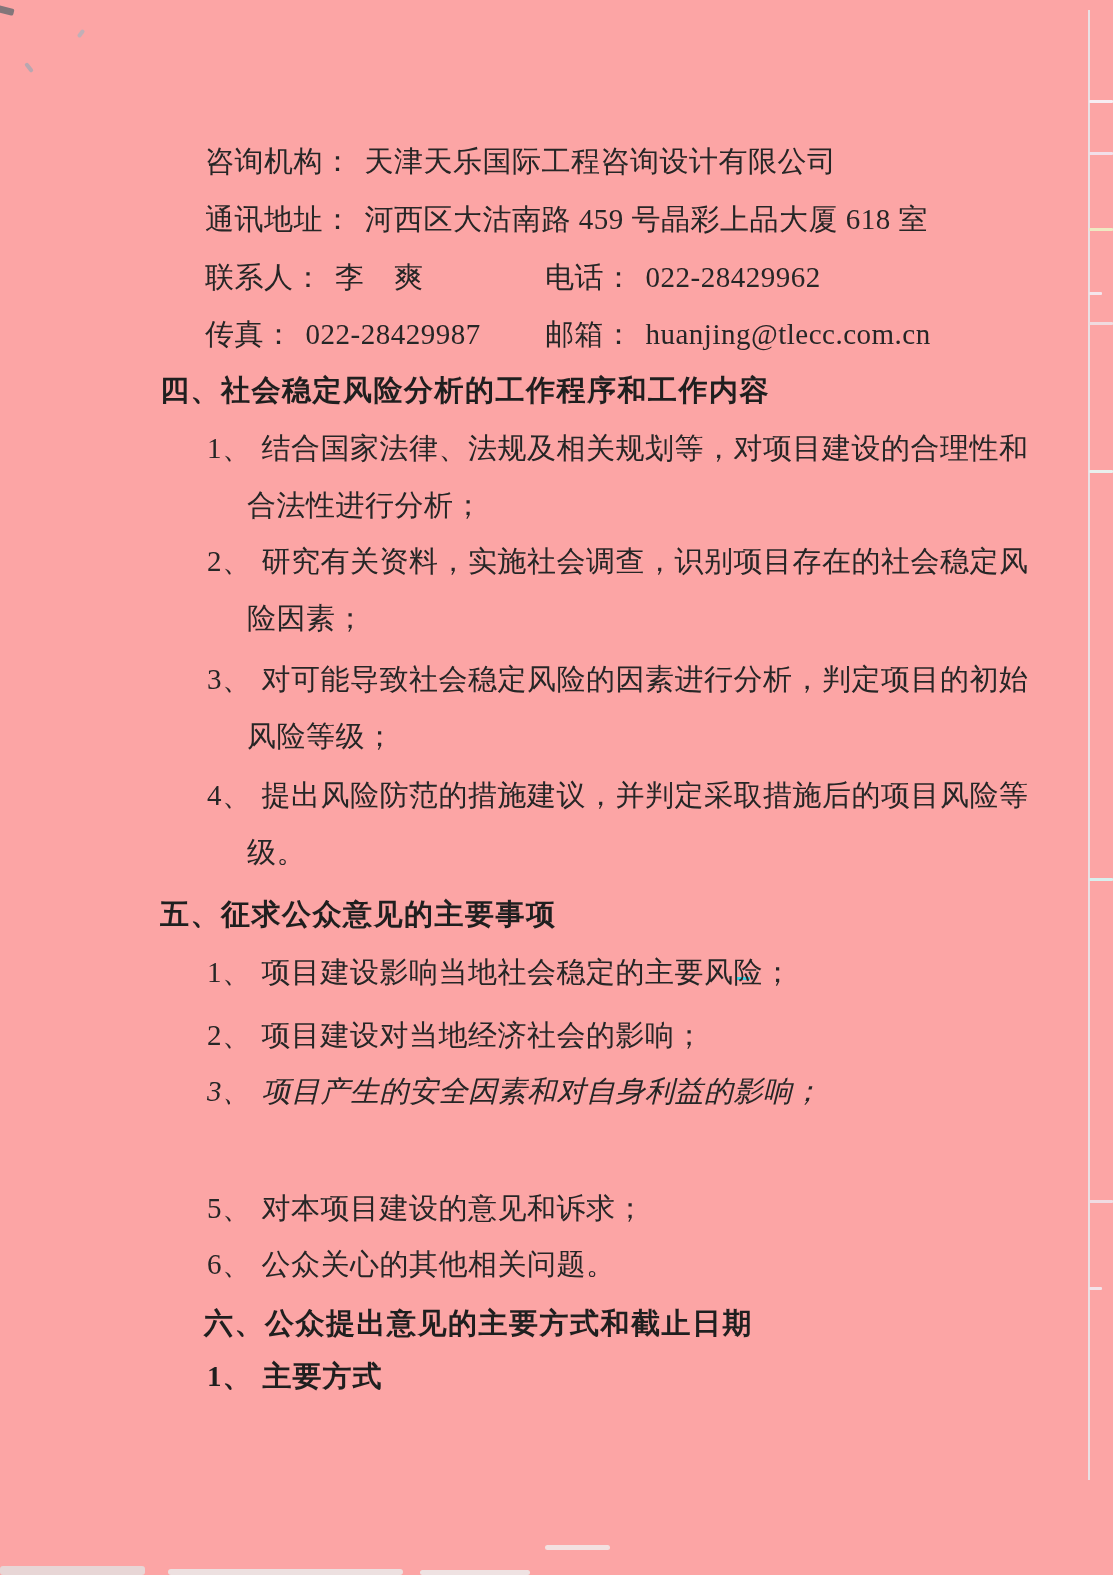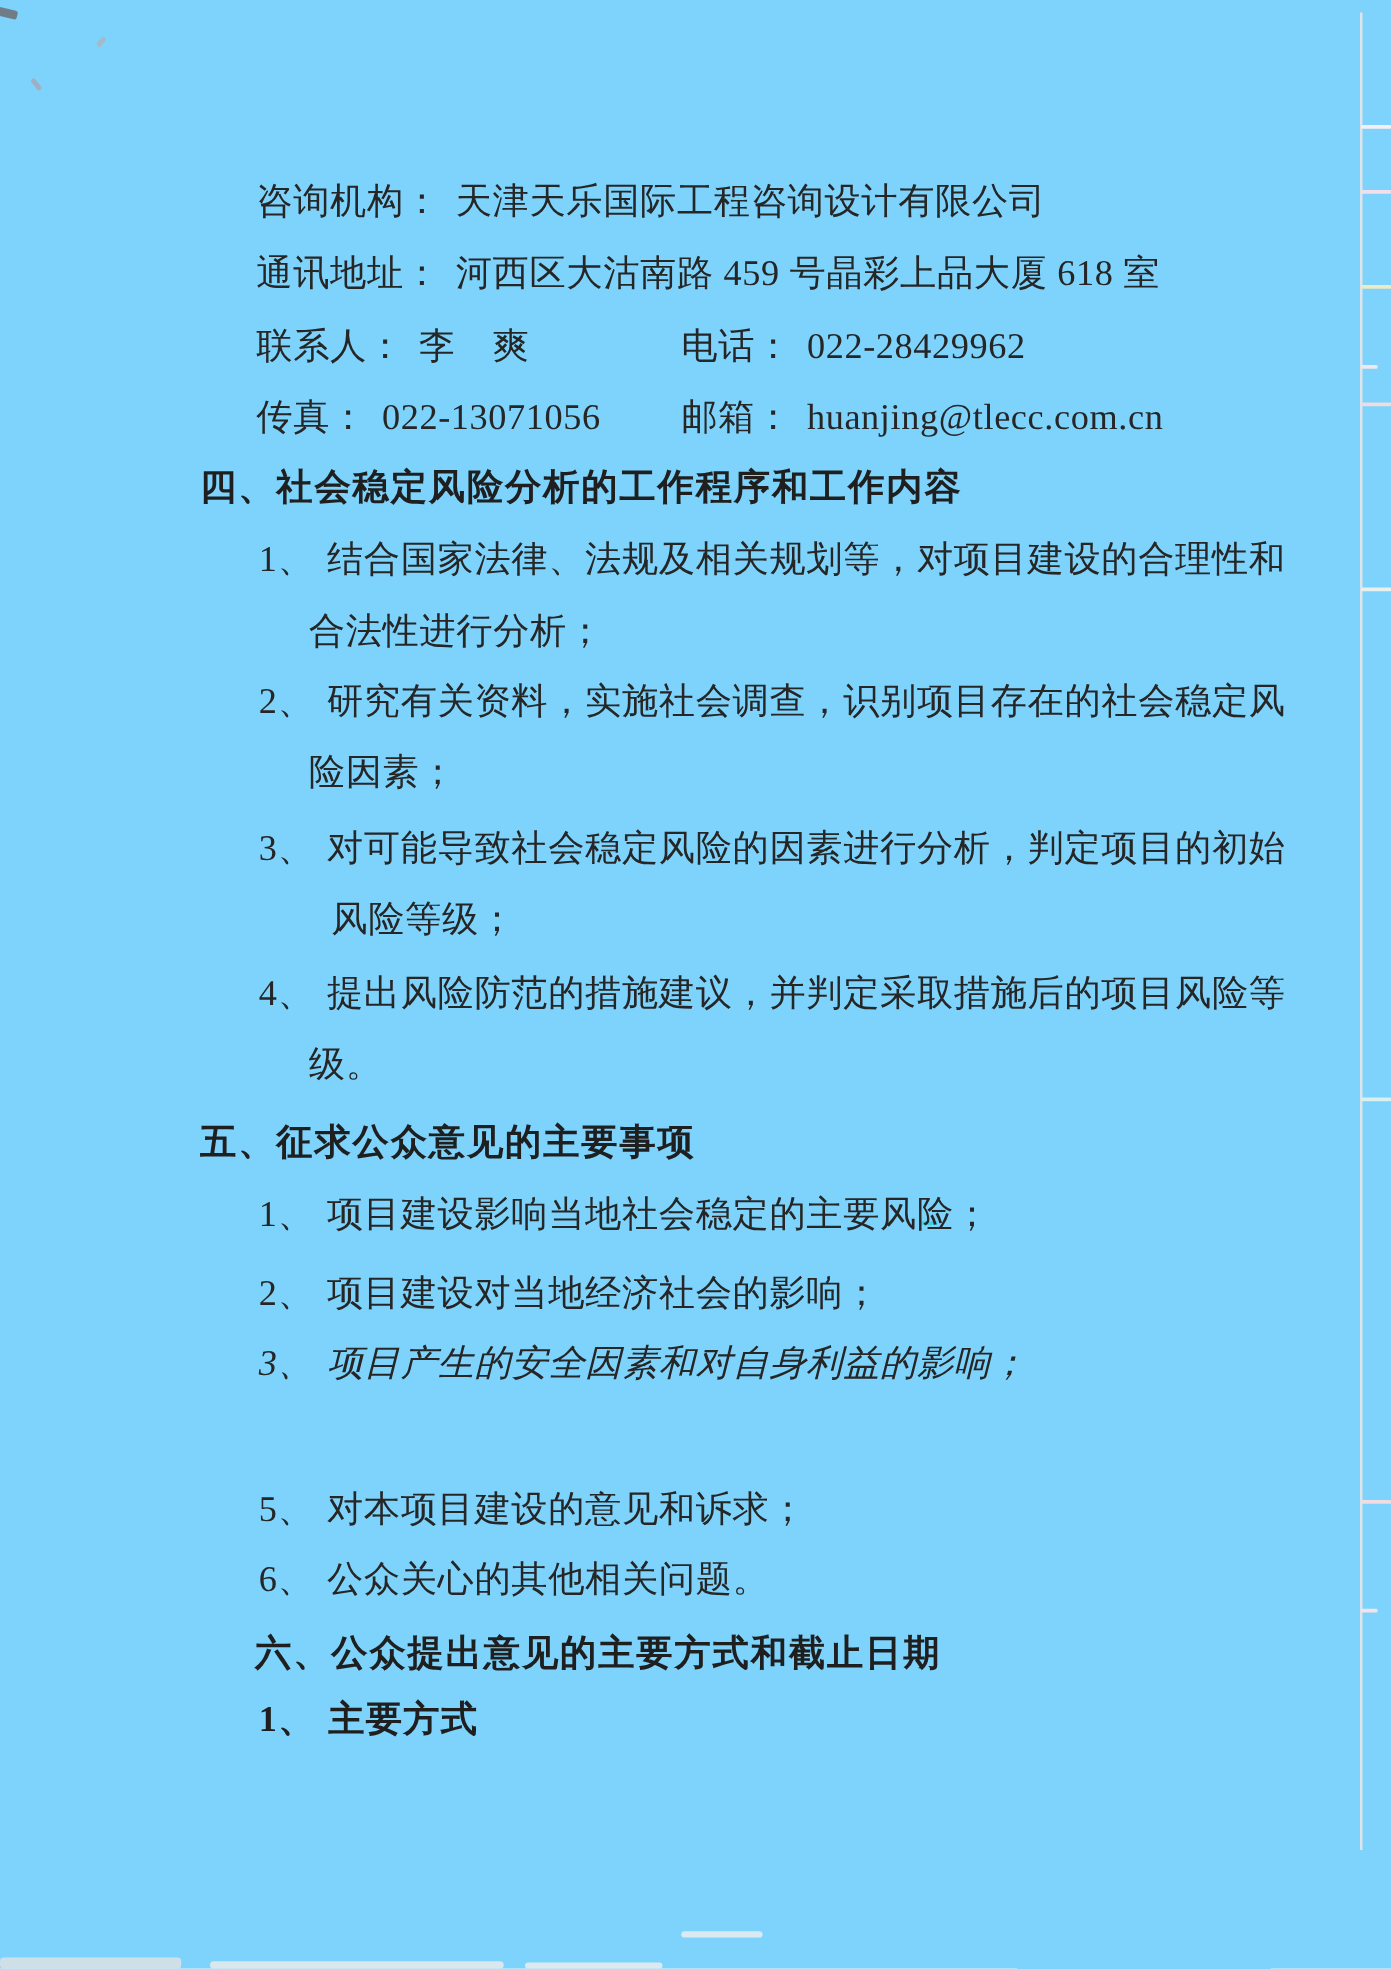--- a/index.html
+++ b/index.html
@@ -1,19 +1,19 @@
 <!DOCTYPE html>
 <html><head>
 <meta charset="utf-8">
 <style>
   html,body{margin:0;padding:0;background:#fdfdfd;}
   .page{
     position:relative;
     width:1113px;height:1575px;
-    background:#7dd3fc;
+    background:#fca5a5;
     overflow:hidden;
     font-family:"Liberation Serif","DejaVu Serif",serif;
     color:#262626;
   }
   .line{
     position:absolute;
     white-space:nowrap;
     font-size:29px;
     letter-spacing:0.5px;
     line-height:36px;
@@ -99,42 +99,42 @@
   <div class="line" style="left:205px;top:201px;">
     <span>通讯地址：</span><span class="val">河西区大沽南路 459 号晶彩上品大厦 618 室</span>
   </div>
   <div class="line" style="left:205px;top:259px;">
     <span>联系人：</span><span class="val">李　爽</span>
   </div>
   <div class="line" style="left:545px;top:259px;">
     <span>电话：</span><span class="val">022-28429962</span>
   </div>
   <div class="line" style="left:205px;top:316px;">
-    <span>传真：</span><span class="val">022-13071056</span>
+    <span>传真：</span><span class="val">022-28429987</span>
   </div>
   <div class="line heading" style="left:160px;top:372px;">四、社会稳定风险分析的工作程序和工作内容</div>
 
   <div class="line" style="left:545px;top:316px;">
     <span>邮箱：</span><span class="val">huanjing@tlecc.com.cn</span>
   </div>
 
   <div class="line" style="left:207px;top:430px;">
     <span class="num">1、</span><span>结合国家法律、法规及相关规划等，对项目建设的合理性和</span>
   </div>
   <div class="line" style="left:247px;top:487px;">合法性进行分析；</div>
 
   <div class="line" style="left:207px;top:543px;">
     <span class="num">2、</span><span>研究有关资料，实施社会调查，识别项目存在的社会稳定风</span>
   </div>
   <div class="line" style="left:247px;top:600px;">险因素；</div>
 
   <div class="line" style="left:207px;top:661px;">
     <span class="num">3、</span><span>对可能导致社会稳定风险的因素进行分析，判定项目的初始</span>
   </div>
-  <div class="line" style="left:265px;top:718px;">风险等级；</div>
+  <div class="line" style="left:247px;top:718px;">风险等级；</div>
 
   <div class="line" style="left:207px;top:777px;">
     <span class="num">4、</span><span>提出风险防范的措施建议，并判定采取措施后的项目风险等</span>
   </div>
   <div class="line" style="left:247px;top:834px;">级。</div>
 
   <div class="line heading" style="left:160px;top:896px;">五、征求公众意见的主要事项</div>
 
   <div class="line" style="left:207px;top:954px;">
     <span class="num">1、</span><span>项目建设影响当地社会稳定的主要风险；</span>

